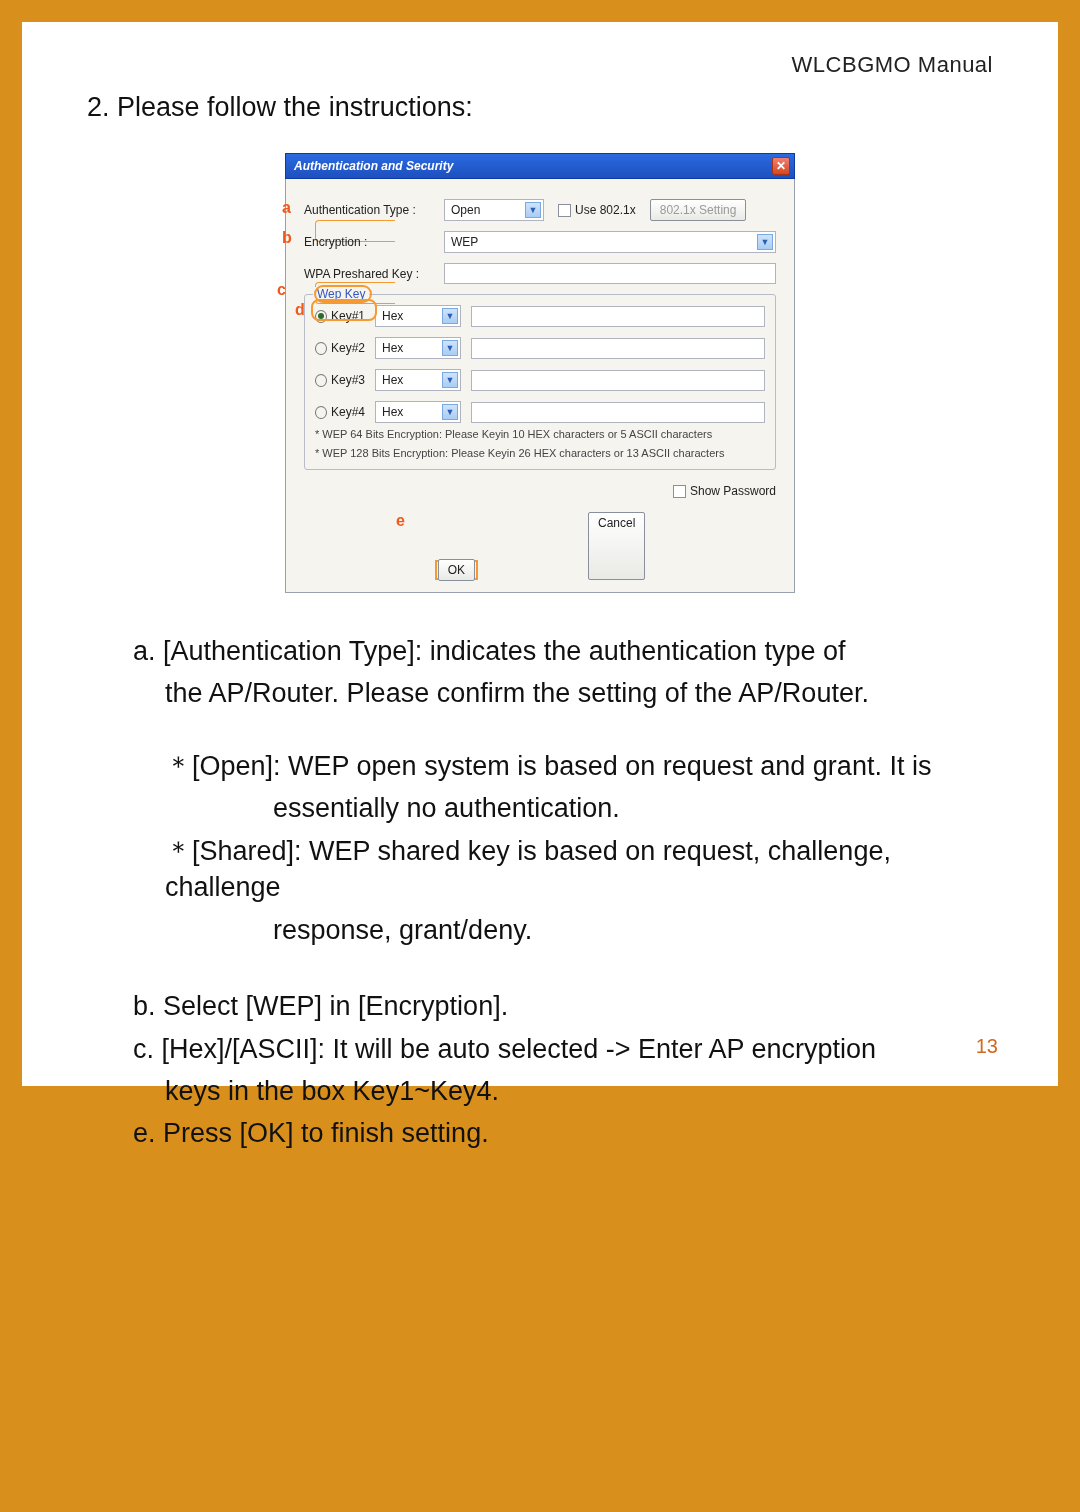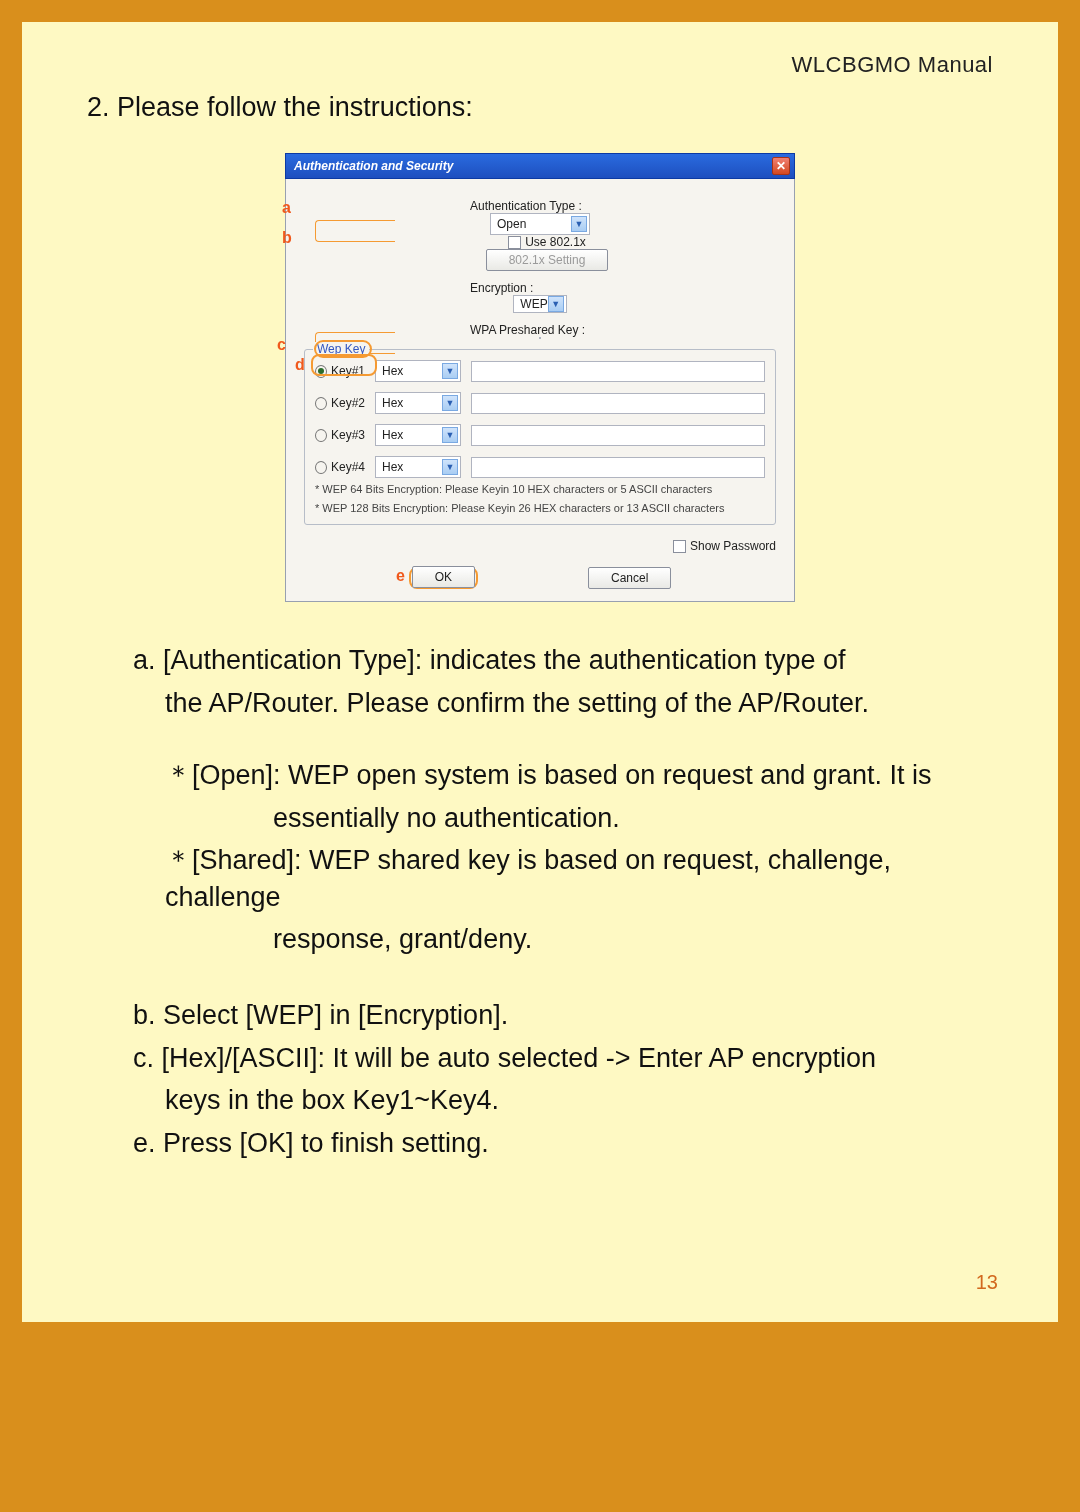--- a/index.html
+++ b/index.html
@@ -8,22 +8,22 @@
     height: 1512px;
     background: #d98f1c;
     font-family: "Segoe UI", Arial, sans-serif;
     position: relative;
   }
   .page {
     position: absolute;
     left: 22px;
     top: 22px;
     width: 1036px;
-    height: 1300px;
-    background: #fef9c3;
+    height: 1064px;
+    background: #ffffff;
     padding: 30px 65px 0 65px;
   }
   .header-right {
     text-align: right;
     font-size: 22px;
     color: #222;
     margin-bottom: 14px;
     letter-spacing: 0.5px;
   }
   .instruction-title {
@@ -57,21 +57,21 @@
   }
   .dialog-body {
     background: #f6f4ef;
     border: 1px solid #98a0b0;
     border-top: none;
     padding: 20px 18px 12px 18px;
     font-size: 12px;
     color: #222;
     position: relative;
   }
-  .row { display: flex; align-items: center; margin-bottom: 10px; flex-direction: column; }
+  .row { display: flex; align-items: center; margin-bottom: 10px; }
   .lbl { width: 140px; }
   .select {
     height: 22px;
     border: 1px solid #b0b4c0;
     background: #fff;
     display: flex; align-items: center; justify-content: space-between;
     padding: 0 2px 0 6px;
     font-size: 12px;
   }
   .select .arrow {
@@ -80,21 +80,21 @@
     border: 1px solid #7aa9e2;
     display:flex;align-items:center;justify-content:center;
     color:#2a5fb2; font-size:9px;
   }
   .checkbox {
     width: 13px; height: 13px; border: 1px solid #8a8f9c; background:#fff; display:inline-block; margin-right:4px; vertical-align:middle;
   }
   .btn {
     border: 1px solid #8a8f9c;
     background: linear-gradient(#fff,#e9e9e5);
-    padding: 3px 22px;
+    padding: 3px 9px;
     font-size: 12px;
     border-radius: 2px;
   }
   .btn.disabled { color:#9a9a9a; }
   .textbox {
     height: 21px;
     border: 1px solid #b0b4c0; background:#fff;
   }
   .bracket-wide { border:1px solid #f59a32; border-radius:4px; position:absolute; }
   .bracket-a { left:11px; top:21px; width:80px; height:22px; border-right:none; border-top-right-radius:0; border-bottom-right-radius:0;}
@@ -117,21 +117,21 @@
   .radio { width:13px; height:13px; border:1px solid #777; border-radius:50%; display:inline-flex; align-items:center; justify-content:center; margin-right:4px; }
   .radio.sel::after { content:""; width:6px; height:6px; background:#2a6b2a; border-radius:50%; display:block; }
   .keylabel { width:50px; display:flex; align-items:center; }
   .hexsel { width:86px;gap:20px; }
   .keyinput { flex:1; }
   .hint { font-size:11px; color:#444; line-height:1.35; margin-top:4px; }
   .showpass { text-align:right; margin-top:14px; font-size:12px; }
   .dlg-buttons { display:flex; justify-content:center; gap:110px; margin-top:14px; }
   .orange-oval { border:2px solid #f59a32; border-radius:10px; position:absolute; pointer-events:none; }
   .oval-c { left:9px; top:-10px; width:58px; height:18px; }
-  .oval-btn { border:2px solid #f59a32; border-radius:8px; padding:1px;}
+  .oval-btn { border:2px solid #f59a32; border-radius:0; padding:1px;margin-top:48px;}
 
   .body-text { font-size:27px; color:#111; line-height:1.35; }
   .indent1 { padding-left: 46px; }
   .indent2 { padding-left: 78px; }
   .indent-hang { padding-left: 186px; }
   .para { margin-bottom: 6px; }
   .star { font-family: Arial; }
   .section-gap { height: 34px; }
   .page-num { position:absolute; right:60px; bottom:28px; color:#d2691e; font-size:20px; }
 </style>

